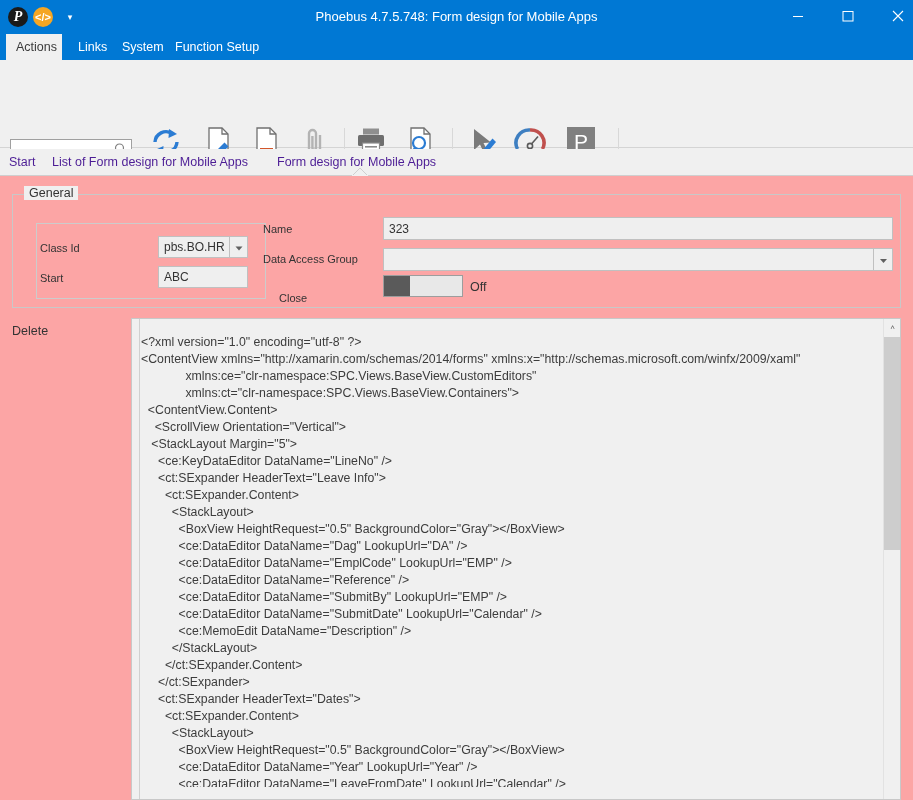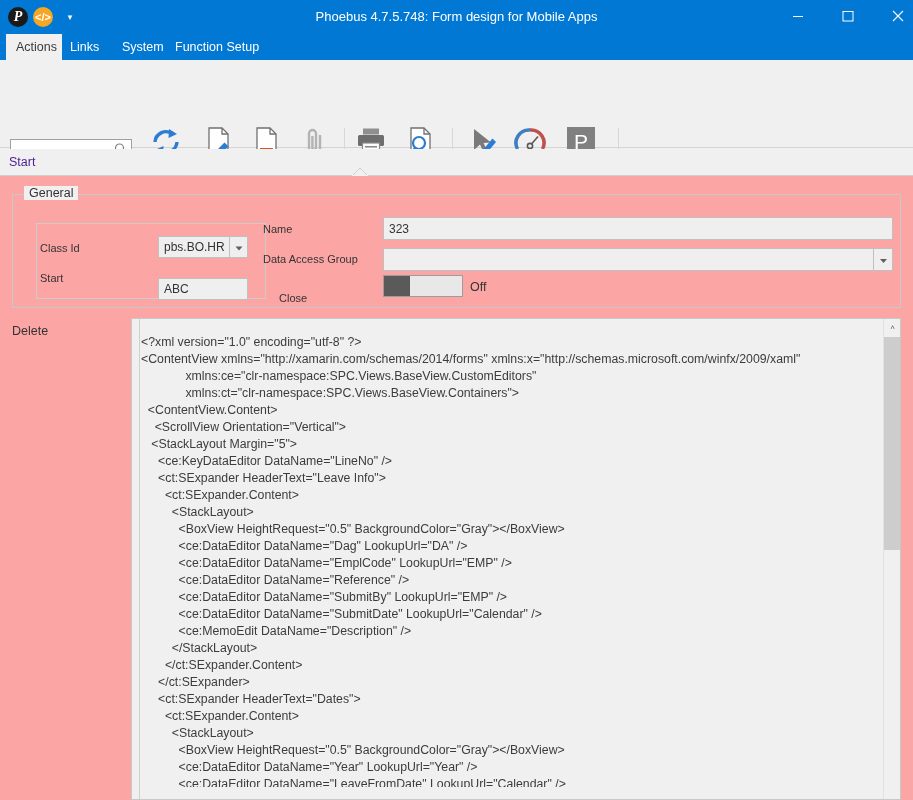--- a/index.html
+++ b/index.html
@@ -61,21 +61,21 @@
   .rtab {
     position: absolute; top: 0; height: 26px; line-height: 26px;
     font-size: 12.5px; color: #ffffff;
     padding: 0 10px; 
     cursor: default;
   }
   .rtab.active {
     background: #f0f0f0; color: #3a3a3a;
   }
   #tab-actions { left: 6px; width: 56px; }
-  #tab-links   { left: 60px; }
+  #tab-links   { left: 68px; }
   #tab-system  { left: 112px; }
   #tab-fnsetup { left: 165px; }
 
   #ribbon-right {
     position: absolute; right: 4px; top: 34px; height: 26px;
     display: flex; align-items: center; gap: 8px;
   }
   #rr-collapse { width: 18px; height: 18px; color: #fff; font-size: 11px;
                  text-align: center; line-height: 18px; font-weight: bold; }
   #rr-window { width: 20px; height: 18px; }
@@ -174,21 +174,21 @@
     padding: 0 5px;
     outline: none;
   }
   #classid-label { left: 40px; top: 66px; }
   #classid-input { left: 158px; top: 60px; width: 72px; height: 22px; }
   #classid-drop {
     position: absolute; left: 230px; top: 60px; width: 18px; height: 22px;
     background: #efefef; border: 1px solid #c0c0c0; border-left: none;
   }
   #code-label  { left: 40px; top: 96px; }
-  #code-input  { left: 158px; top: 102px; width: 90px; height: 22px; }
+  #code-input  { left: 158px; top: 90px; width: 90px; height: 22px; }
 
   #name-label  { left: 263px; top: 47px; }
   #name-input  { left: 383px; top: 41px; width: 510px; height: 23px; }
   #dag-label   { left: 263px; top: 77px; }
   #dag-input   { left: 383px; top: 72px; width: 491px; height: 23px; }
   #dag-drop {
     position: absolute; left: 874px; top: 72px; width: 19px; height: 23px;
     background: #efefef; border: 1px solid #c0c0c0; border-left: none;
   }
   #close-label { left: 263px; top: 116px; margin-left: 16px; }
@@ -423,20 +423,22 @@
           <path d="M9 1 L4 6 M9 1 v3.5 M9 1 h-3.5" stroke="#8a8a8a" stroke-width="1" fill="none"></path>
         </svg>
   </div>
   <div class="grp-sep" style="left:618px;"></div>
 
  </div>
 </div>
 
 <div id="doctabs">
   <div class="dtab" id="dtab-start">Start</div>
+  <div class="dtab" id="dtab-list">List of Form design for Mobile Apps</div>
+  <div class="dtab" id="dtab-form">Form design for Mobile Apps</div>
   <svg id="dtab-caret-line" viewBox="0 0 16 9">
     <path d="M0 9 L8 1 L16 9" fill="#f0f0f0" stroke="#cfcfcf" stroke-width="1"></path>
     <path d="M0 8.6 h16" stroke="#f0f0f0" stroke-width="1.2"></path>
   </svg>
 </div>
 
 <div id="content">
 
   <div id="general-box"></div>
   <div id="general-legend">General</div>

